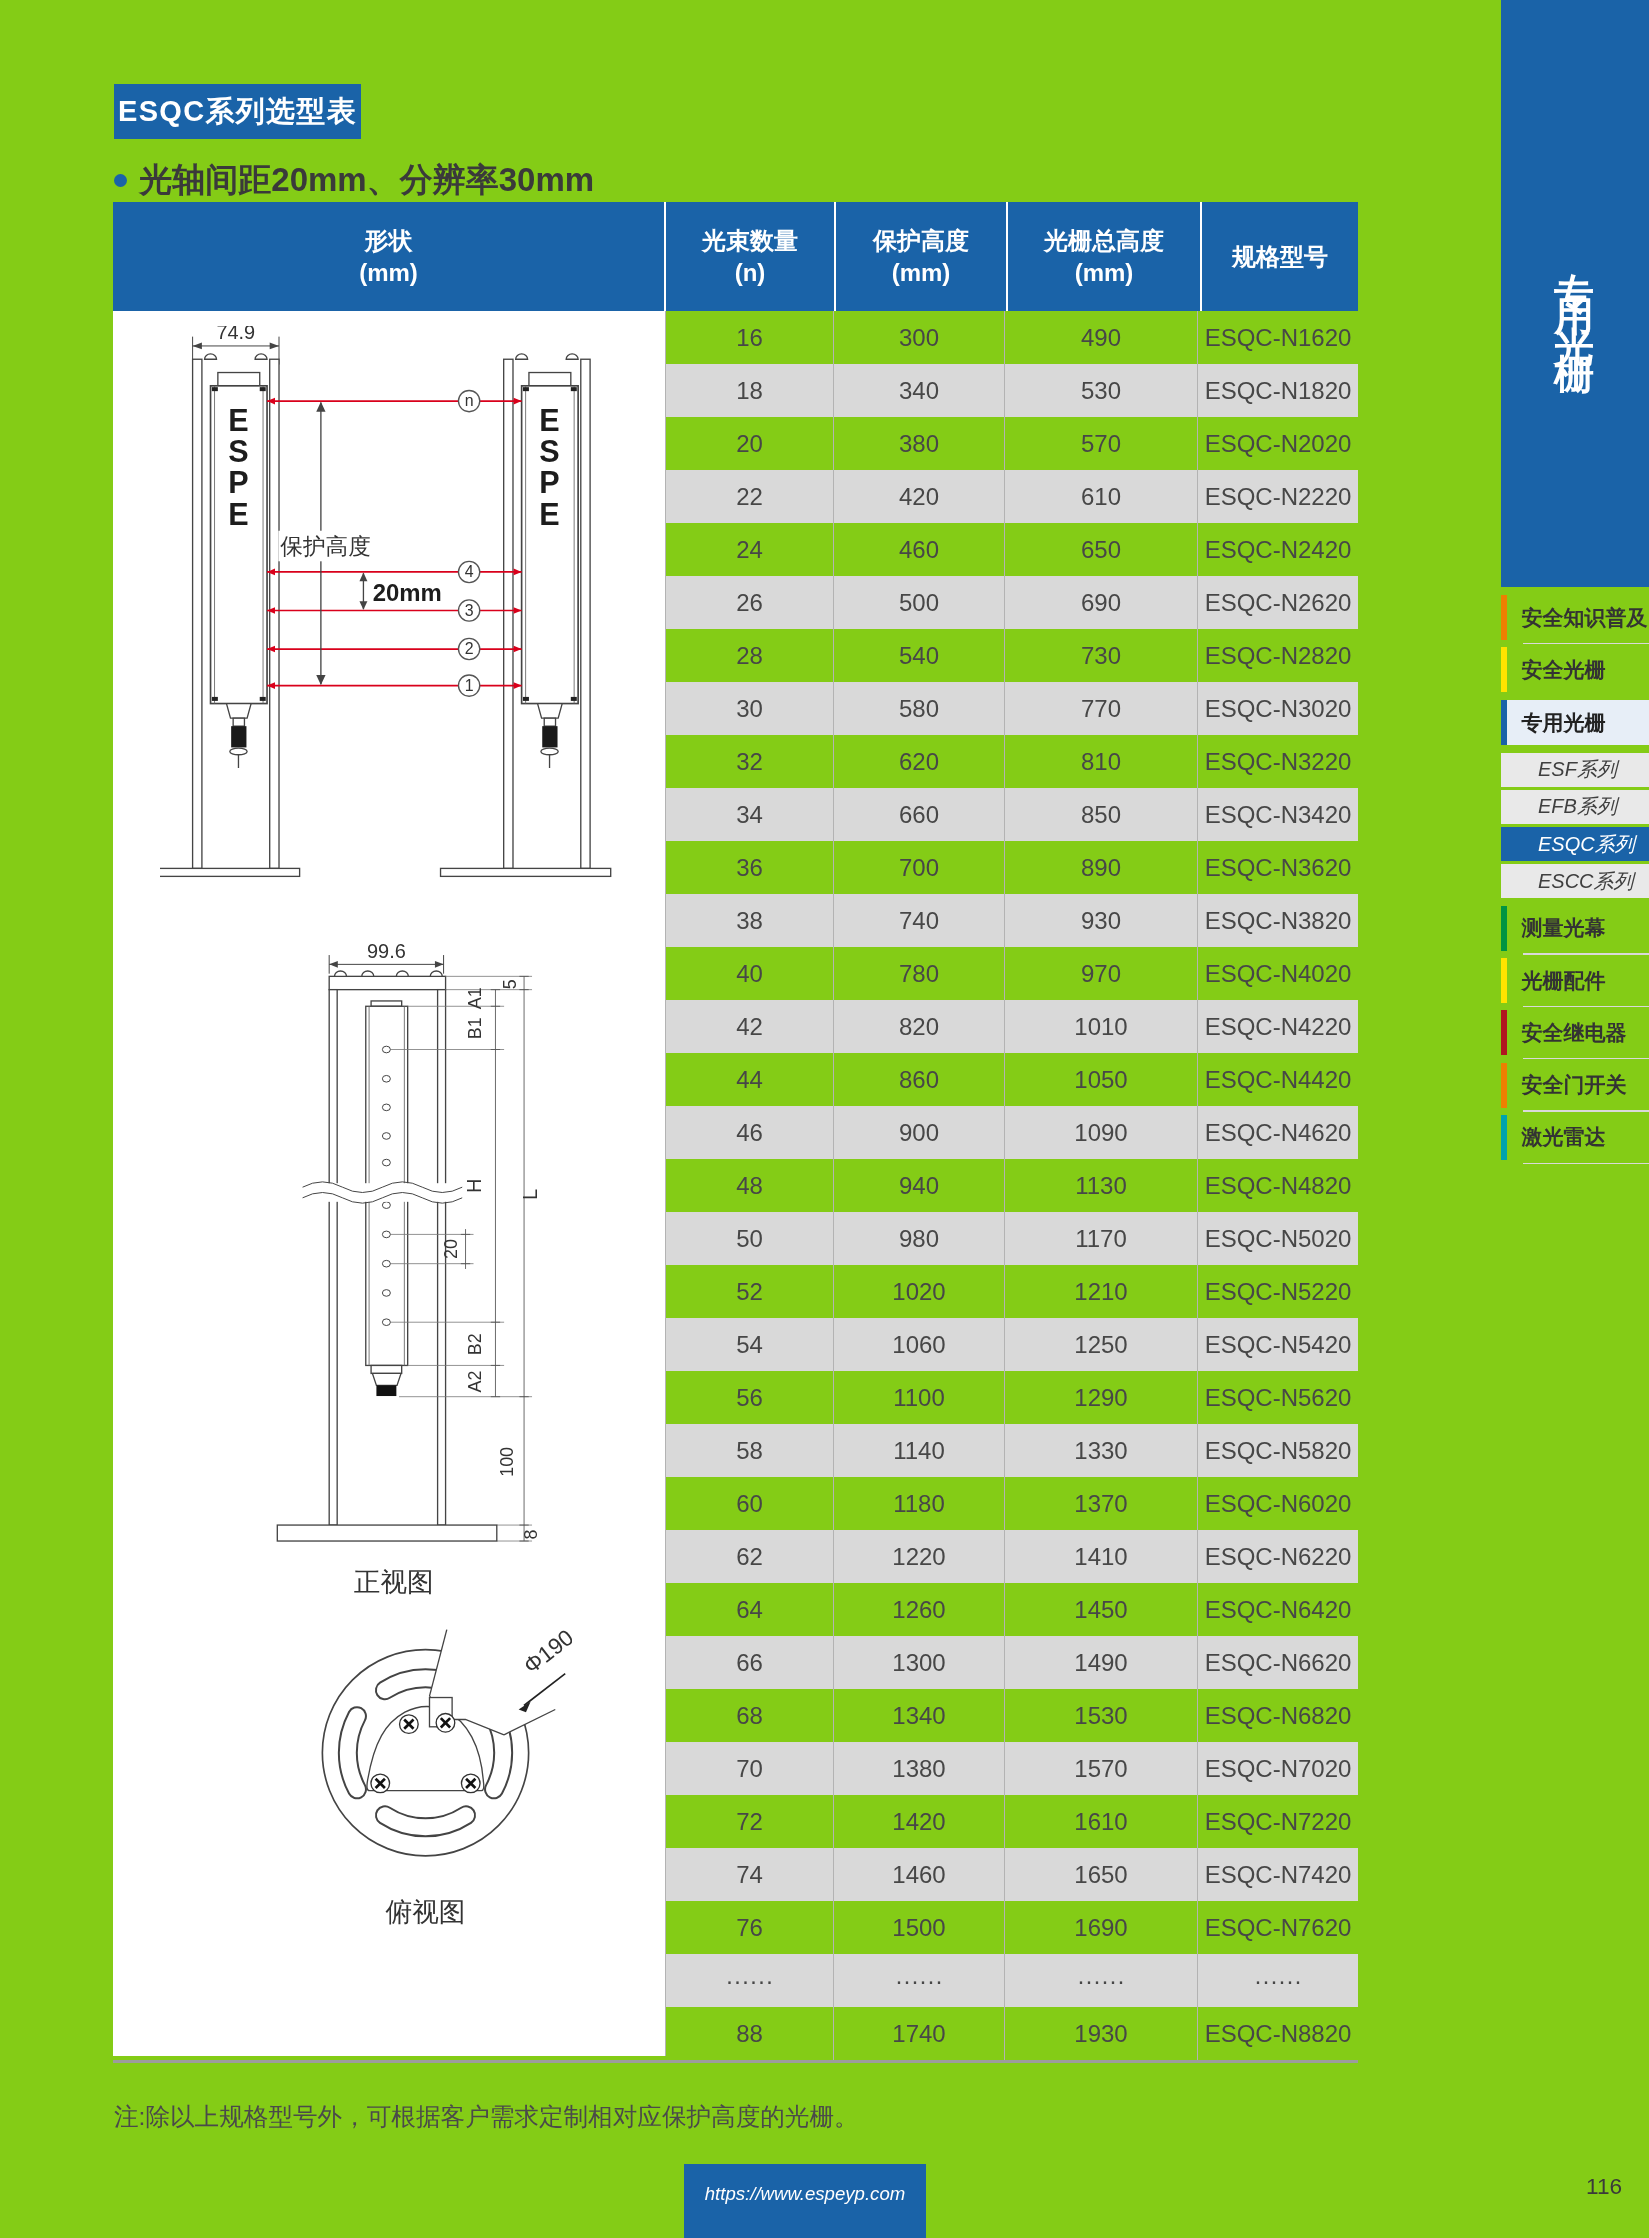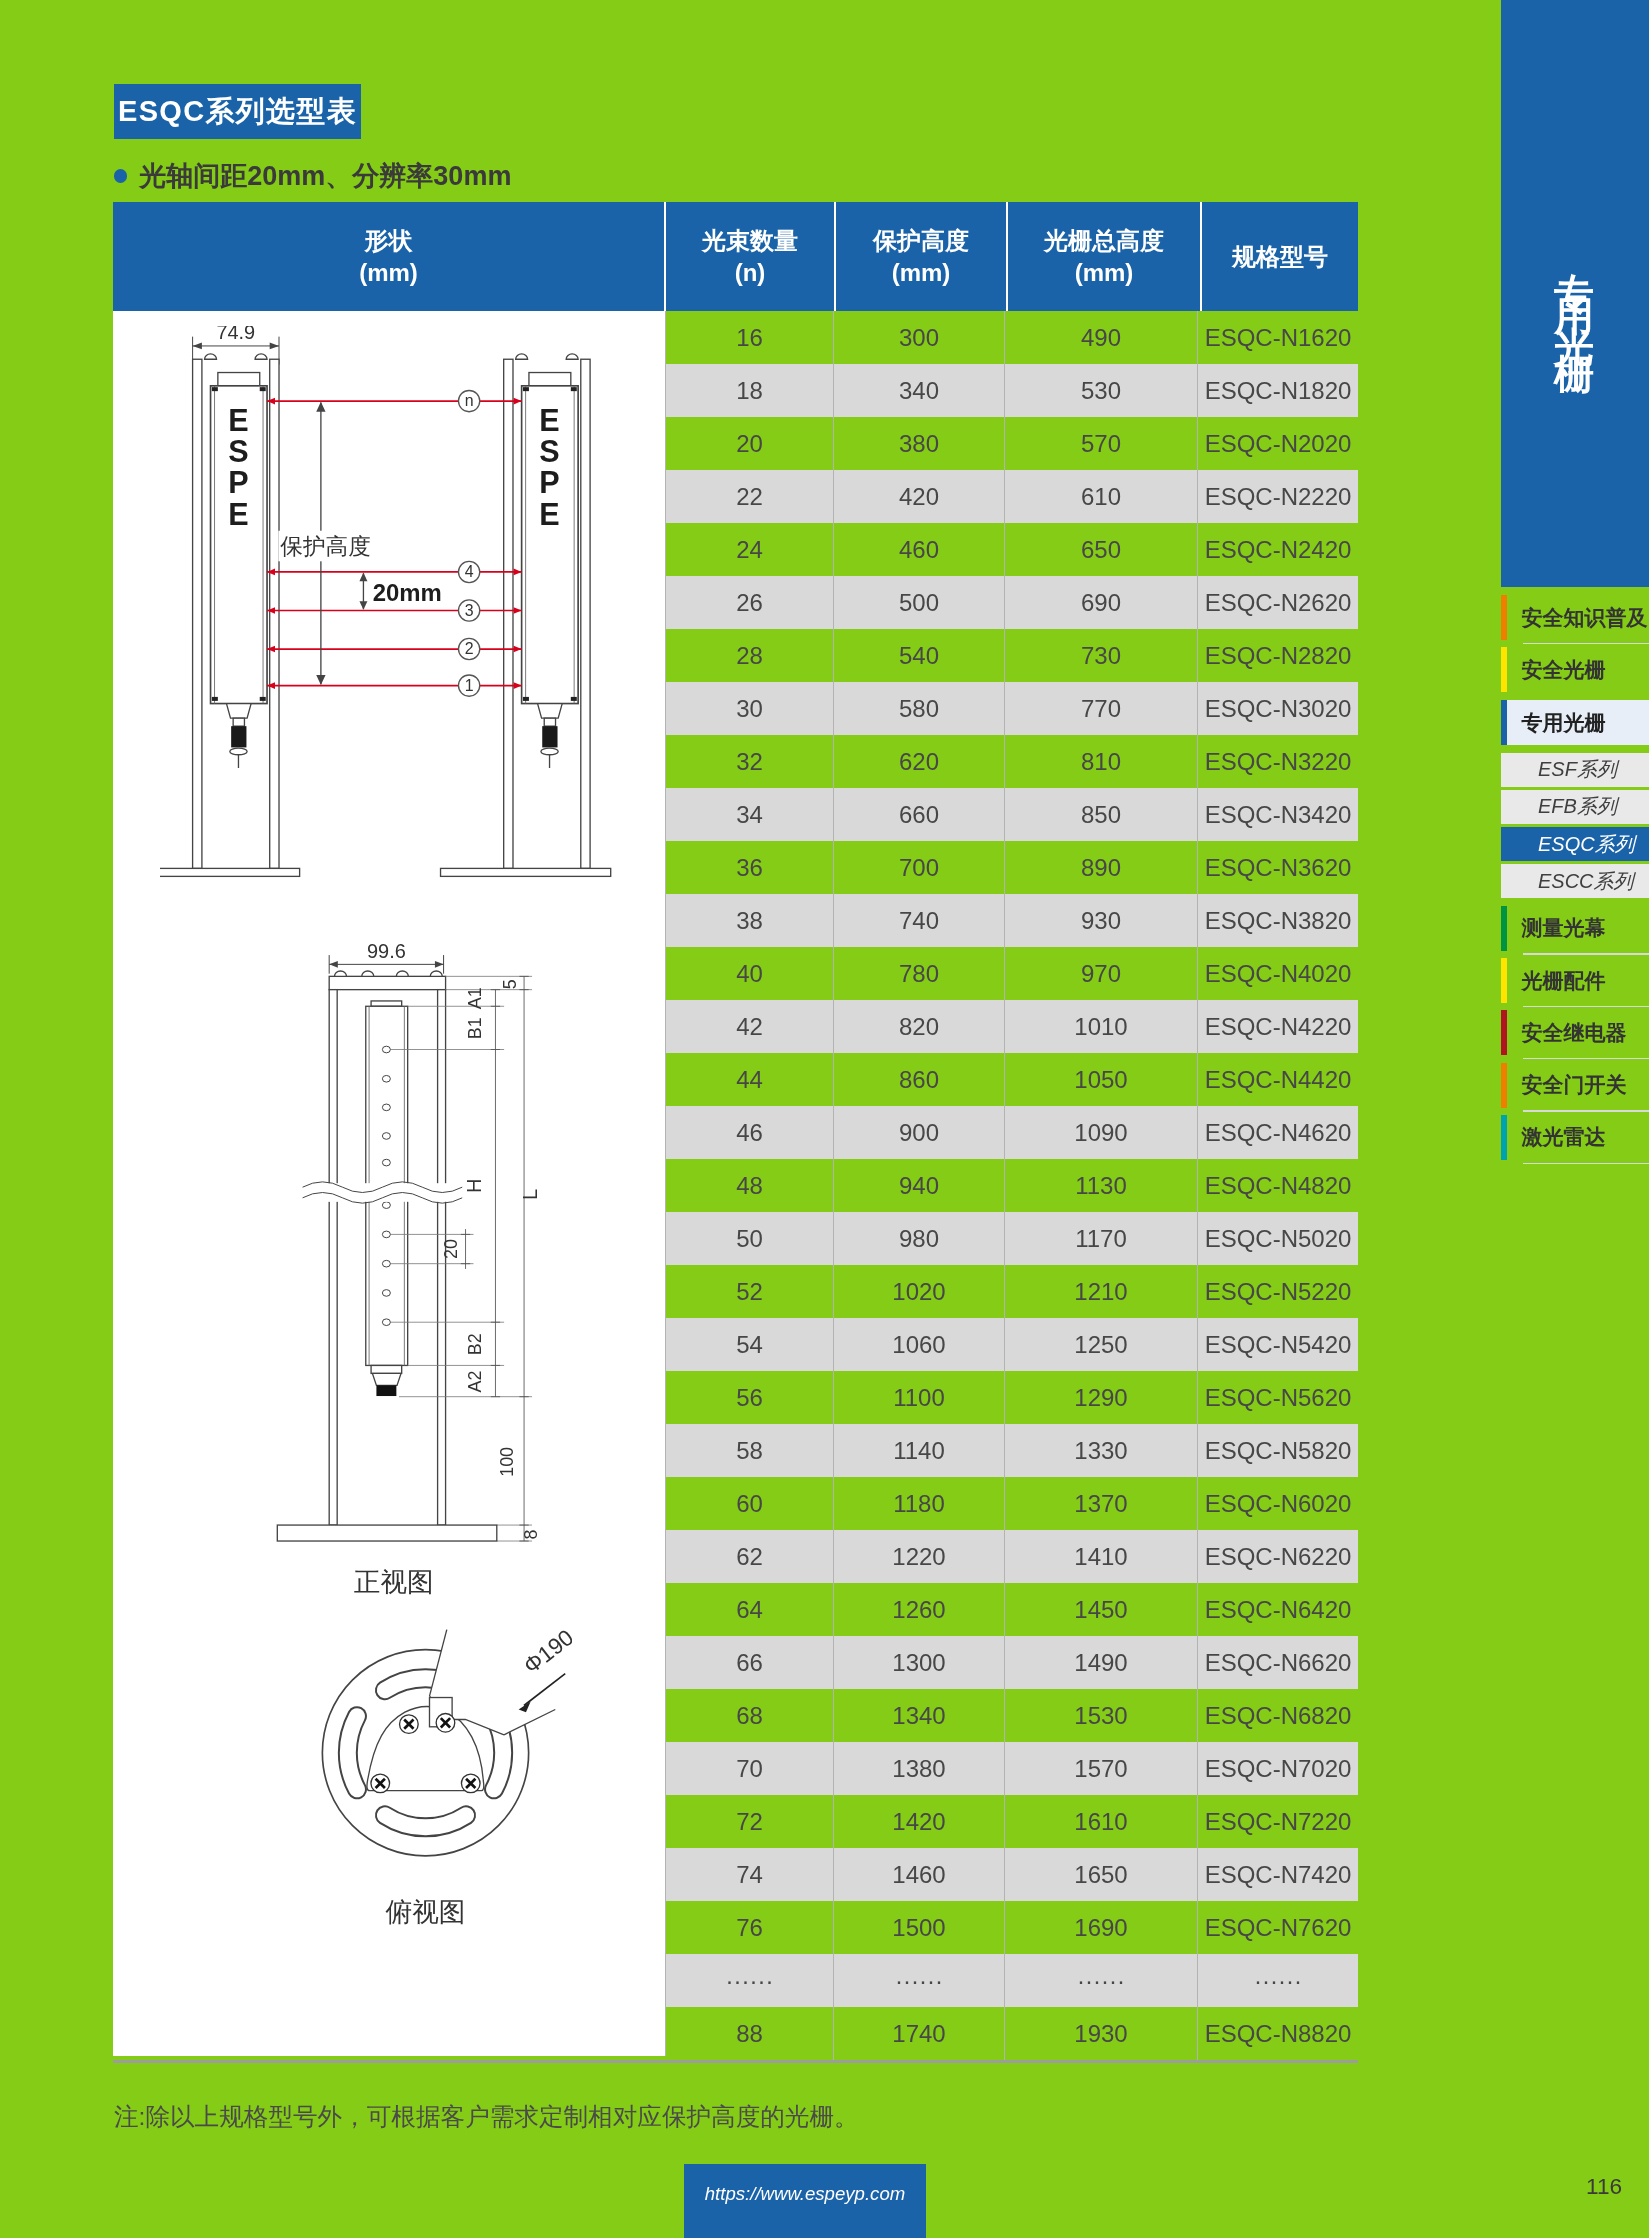--- a/index.html
+++ b/index.html
@@ -3,21 +3,21 @@
 <meta charset="utf-8">
 <style>
   html,body{margin:0;padding:0;background:#fff;}
   body{font-family:"Liberation Sans","DejaVu Sans",sans-serif;}
   .page{position:relative;width:1649px;height:2239px;background:#84cc16;overflow:hidden;}
 
   
   .title-box{position:absolute;left:114px;top:84px;width:247px;height:55px;background:var(--accent);
     color:#fff;font-size:29px;font-weight:bold;display:flex;align-items:center;justify-content:center;letter-spacing:1.3px;}
   .bullet-line{position:absolute;left:114px;top:158px;display:flex;align-items:center;color:#3a3a3a;
-    font-size:27px;font-weight:600;}
+    font-size:33px;font-weight:600;}
   .bullet-line .dot{width:13.3px;height:13.3px;border-radius:50%;background:var(--accent);margin-right:12px;flex:0 0 auto;}
 
   
   .seltable{position:absolute;left:113px;top:202px;width:1245px;}
   .thead{display:flex;height:109px;background:var(--accent);}
   .th{color:#fff;display:flex;flex-direction:column;align-items:center;justify-content:center;
     font-size:24px;font-weight:bold;line-height:32px;box-sizing:border-box;}
   .th:not(:last-child){border-right:2.7px solid #fff;}
   .c0{width:553px;}.c1{width:170px;}.c2{width:172px;}.c3{width:194px;}.c4{width:153px;flex:1;text-align:right;}
   .tbody{display:flex;}

